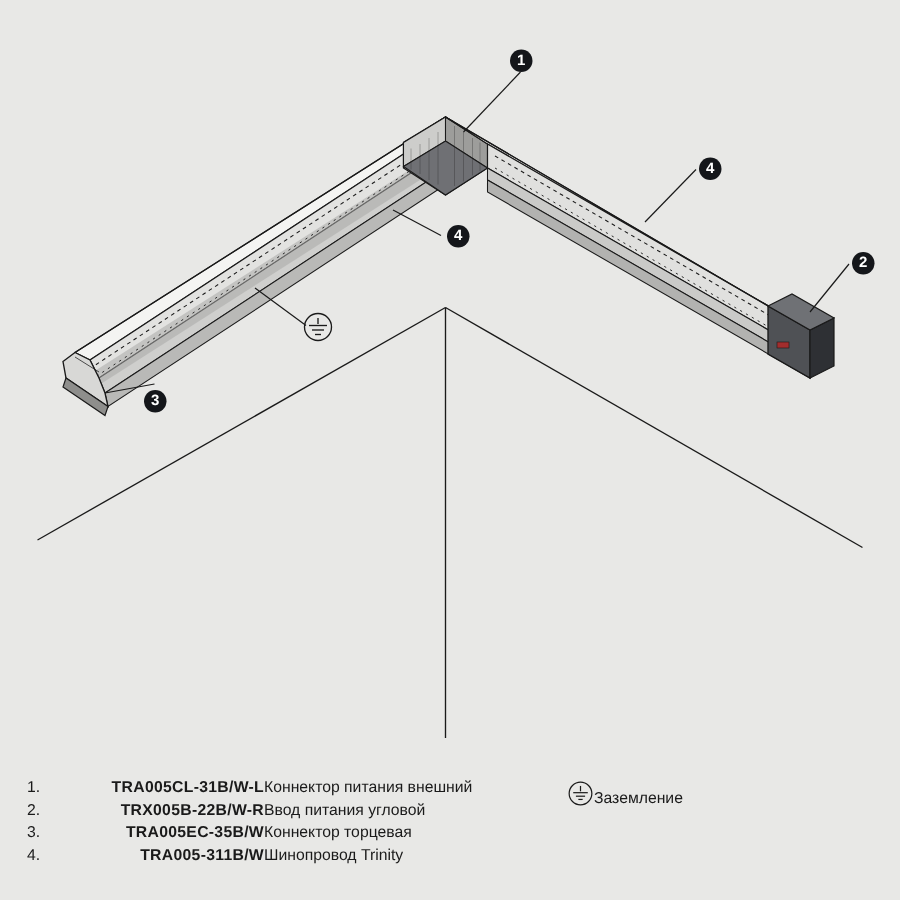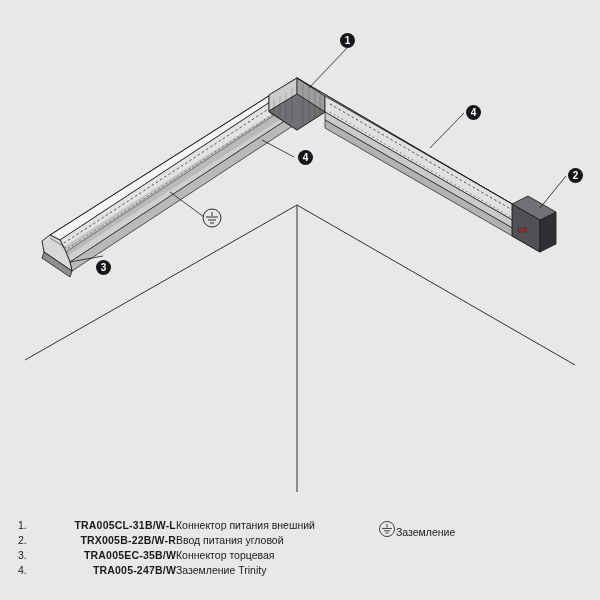--- a/index.html
+++ b/index.html
@@ -198,22 +198,22 @@
           <td class="legend-code">TRX005B-22B/W-R</td>
           <td class="legend-desc">Ввод питания угловой</td>
         </tr>
         <tr>
           <td class="legend-num">3.</td>
           <td class="legend-code">TRA005EC-35B/W</td>
           <td class="legend-desc">Коннектор торцевая</td>
         </tr>
         <tr>
           <td class="legend-num">4.</td>
-          <td class="legend-code">TRA005-247B/W</td>
-          <td class="legend-desc">Заземление Trinity</td>
+          <td class="legend-code">TRA005-311B/W</td>
+          <td class="legend-desc">Шинопровод Trinity</td>
         </tr>
       </tbody>
     </table>
   </div>
 
   <div class="ground-note">
     <svg class="gsym" viewBox="0 0 20 20">
       <circle cx="10" cy="10" r="8.4" fill="none" stroke="#1a1a1a" stroke-width="0.9"></circle>
       <line x1="10" y1="4.4" x2="10" y2="8.4" stroke="#1a1a1a" stroke-width="0.9"></line>
       <line x1="4.6" y1="9.4" x2="15.4" y2="9.4" stroke="#1a1a1a" stroke-width="0.9"></line>

